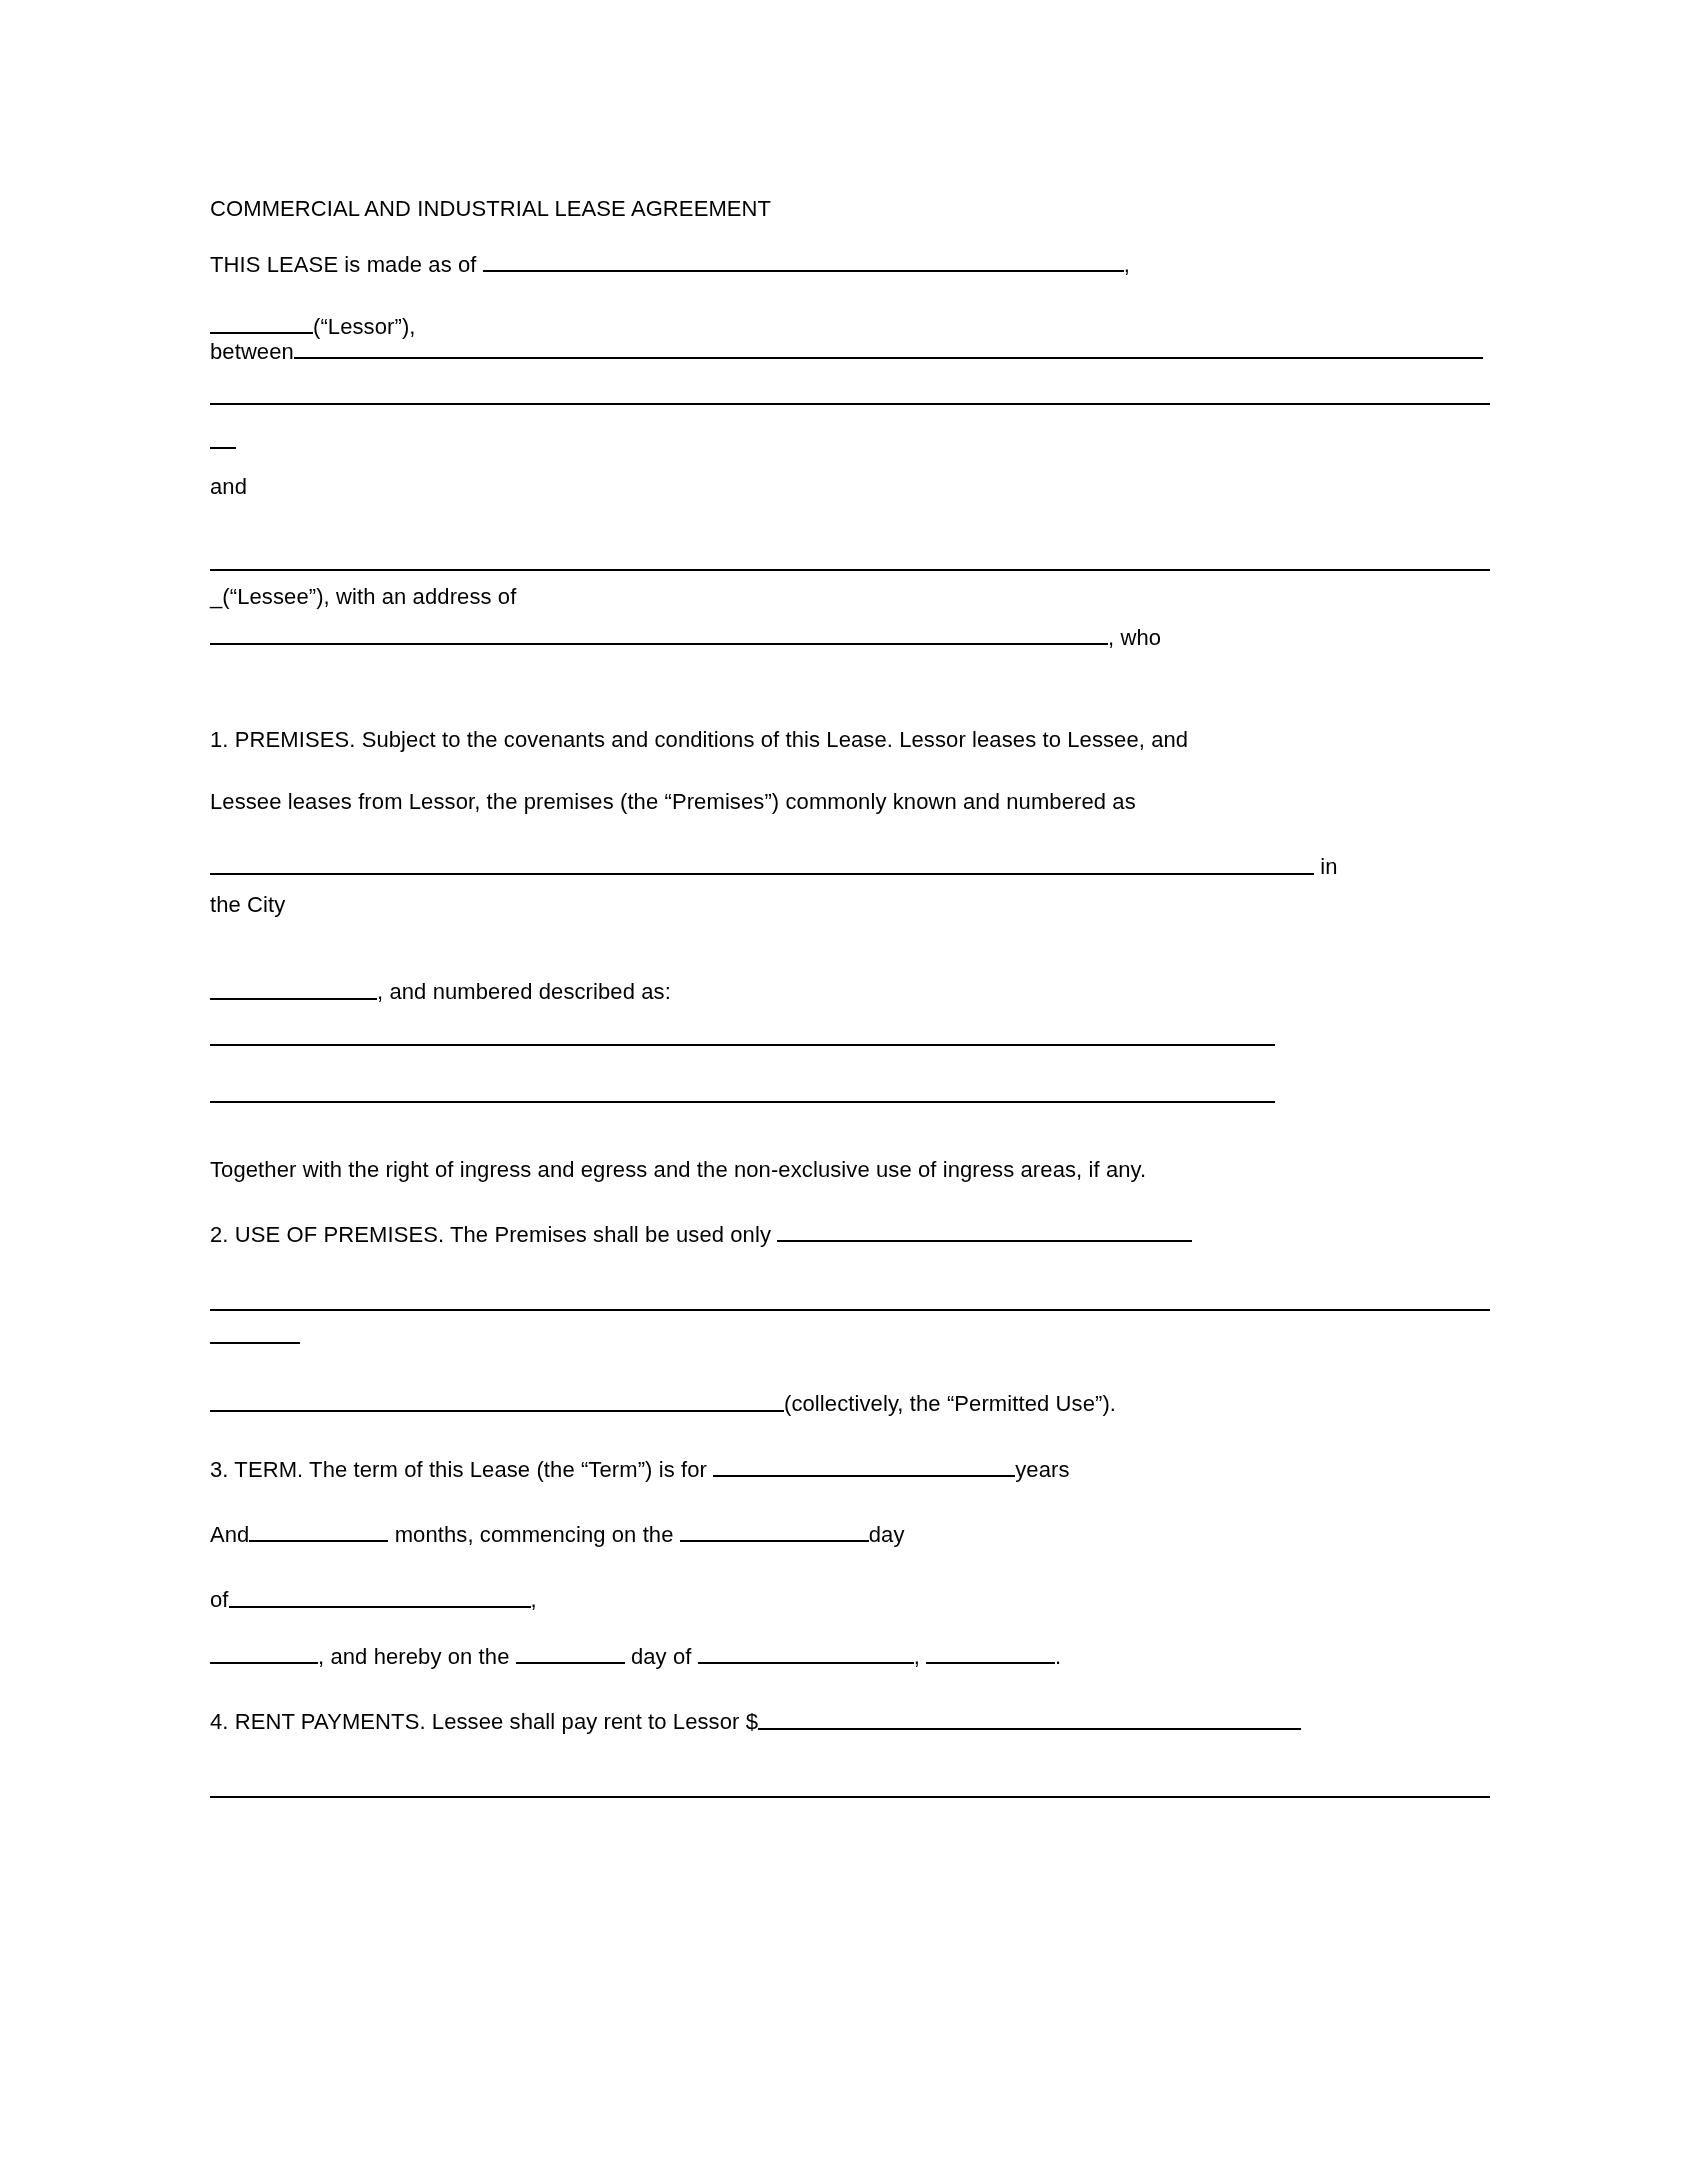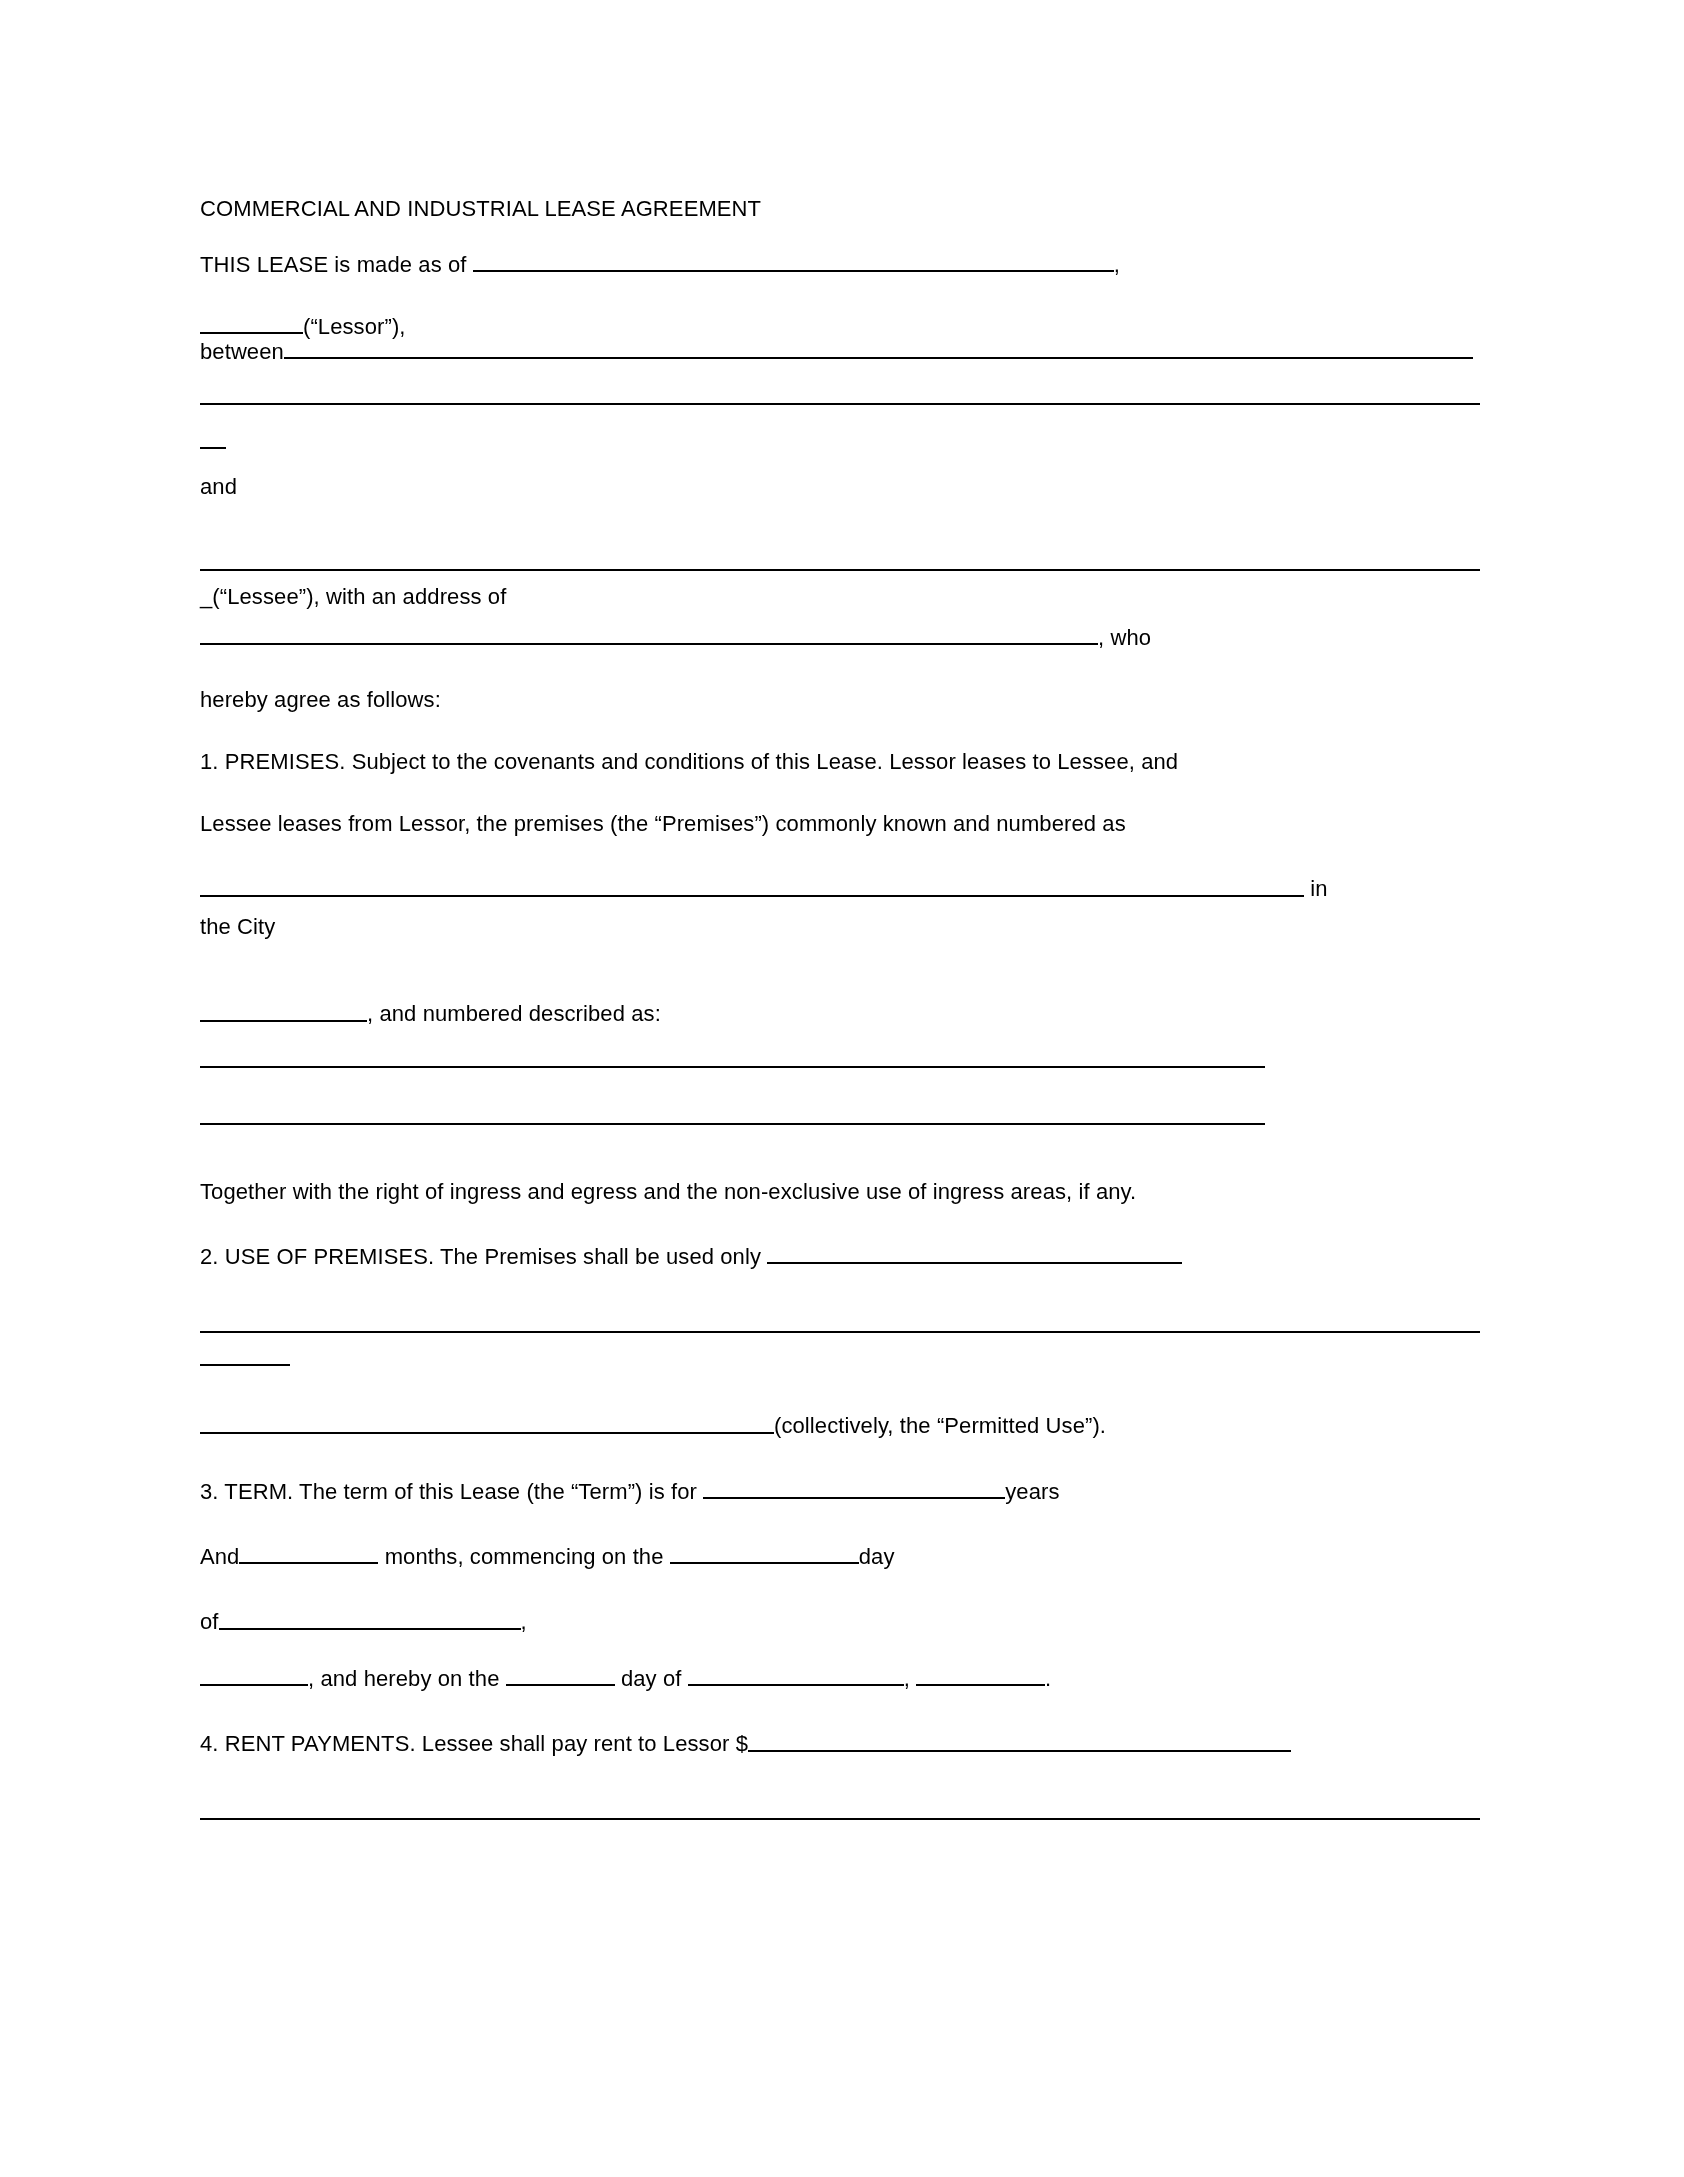--- a/index.html
+++ b/index.html
@@ -19,21 +19,21 @@
   }
   #sheet {
     position: absolute;
     left: 0; top: 0;
     width: 100%;
     height: 100%;
     background: #ffffff;
   }
   .doc {
     position: absolute;
-    left: 200px;
+    left: 210px;
     top: 198px;
     width: 1286px;
     font-family: "Liberation Sans", sans-serif;
     font-size: 22px;
     color: #000000;
     line-height: 1.0;
   }
   .ln {
     position: relative;
     white-space: nowrap;
@@ -94,21 +94,20 @@
 
       <div class="fullrule"></div>
       <div class="gap-xs"></div>
 
       <div class="ln">_(“Lessee”), with an address of</div>
       <div class="gap-xs"></div>
 
       <div class="ln"><span class="rule" style="width:898px"></span><span>, who</span></div>
       <div class="gap-l"></div>
 
-      <div class="ln">hereby agree as follows:</div>
       <div class="gap-l"></div>
 
       <div class="ln"> 1. PREMISES. Subject to the covenants and conditions of this Lease. Lessor leases to Lessee, and</div>
       <div class="gap-l"></div>
 
       <div class="ln">Lessee leases from Lessor, the premises (the “Premises”) commonly known and numbered as</div>
       <div class="gap-l"></div>
 
       <div class="ln"><span class="rule" style="width:1104px"></span><span> in</span></div>
       <div class="gap-xs"></div>

